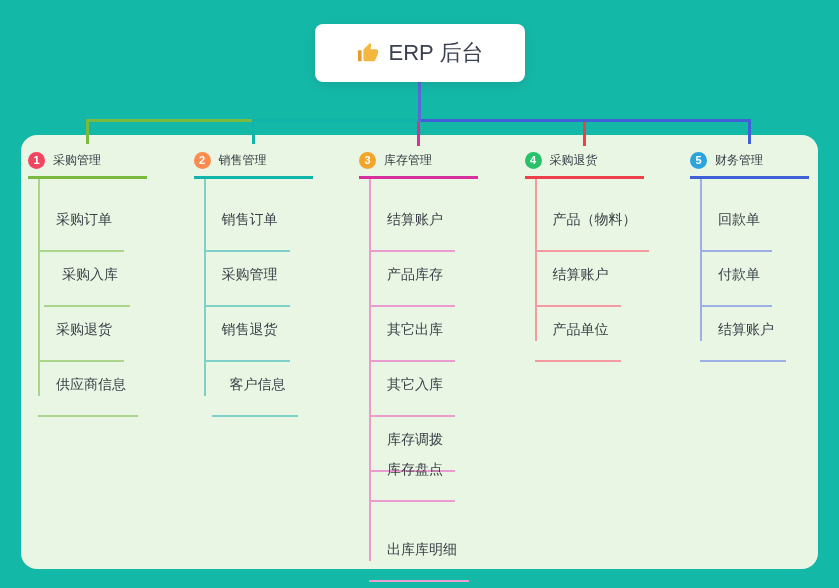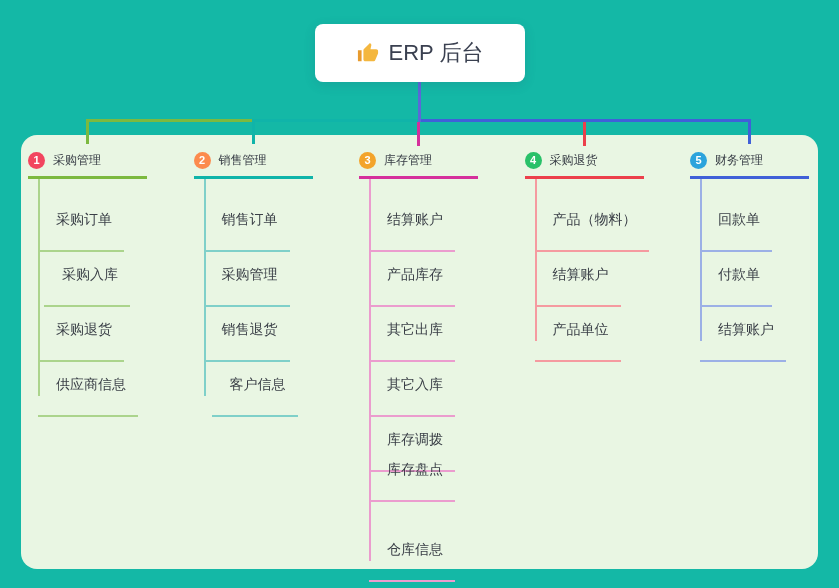--- a/index.html
+++ b/index.html
@@ -66,21 +66,21 @@
         <span class="badge" style="background: rgb(243, 164, 43);">3</span>
         <span class="hlabel">库存管理</span>
       </div>
       <div class="trunk" style="left: 369px; top: 179px; height: 382px; background: rgb(235, 156, 206);"></div>
       <div class="child" style="left: 369px; top: 200px; border-bottom-color: rgb(235, 156, 206);">结算账户</div>
       <div class="child" style="left: 369px; top: 255px; border-bottom-color: rgb(235, 156, 206);">产品库存</div>
       <div class="child" style="left: 369px; top: 310px; border-bottom-color: rgb(235, 156, 206);">其它出库</div>
       <div class="child" style="left: 369px; top: 365px; border-bottom-color: rgb(235, 156, 206);">其它入库</div>
       <div class="child" style="left: 369px; top: 420px; border-bottom-color: rgb(235, 156, 206);">库存调拨</div>
       <div class="child" style="left: 369px; top: 450px; border-bottom-color: rgb(235, 156, 206); font-family: Liberation Serif, serif;">库存盘点</div>
-      <div class="child" style="left: 369px; top: 530px; border-bottom-color: rgb(235, 156, 206);">仓库信息</div>
+      <div class="child" style="left: 369px; top: 530px; border-bottom-color: rgb(235, 156, 206);">出库库明细</div>
       <div class="hdr" style="left: 524.5px; top: 144px; border-bottom-color: rgb(236, 64, 75);">
         <span class="badge" style="background: rgb(41, 193, 105);">4</span>
         <span class="hlabel">采购退货</span>
       </div>
       <div class="trunk" style="left: 534.5px; top: 179px; height: 162px; background: rgb(245, 154, 160);"></div>
       <div class="child" style="left: 534.5px; top: 200px; border-bottom-color: rgb(245, 154, 160);">产品（物料）</div>
       <div class="child" style="left: 534.5px; top: 255px; border-bottom-color: rgb(245, 154, 160);">结算账户</div>
       <div class="child" style="left: 534.5px; top: 310px; border-bottom-color: rgb(245, 154, 160);">产品单位</div>
       <div class="hdr" style="left: 690px; top: 144px; border-bottom-color: rgb(64, 96, 216);">
         <span class="badge" style="background: rgb(43, 163, 220);">5</span>

